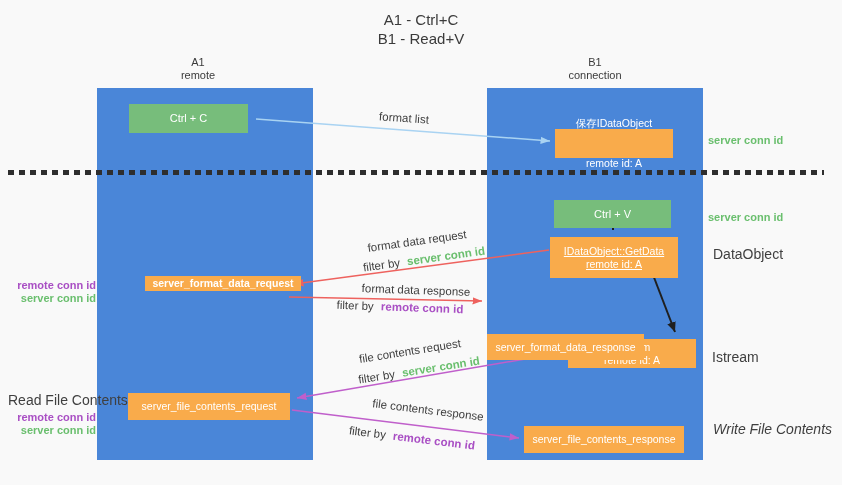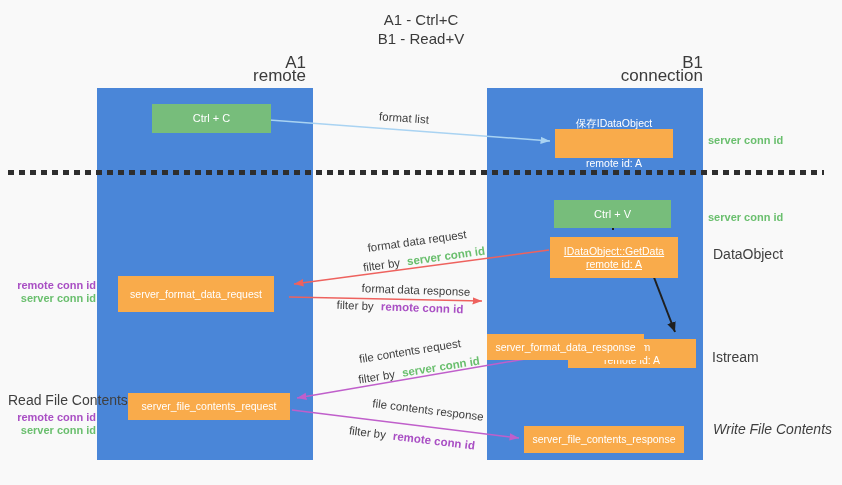--- a/index.html
+++ b/index.html
@@ -11,22 +11,22 @@
     overflow: hidden;
   }
   .stage { position: relative; width: 842px; height: 485px; background: #f9f9f9; padding-left: 6px; }
 
   .title {
     position: absolute; left: 0; top: 10px; width: 842px;
     text-align: center; font-size: 15px; line-height: 19px; color: #3b3b3b;
   }
 
   .col-header {
-    position: absolute; width: 216px; text-align: right;
-    font-size: 17px; line-height: 13px; color: #3b3b3b;
+    position: absolute; width: 216px; text-align: center;
+    font-size: 11px; line-height: 13px; color: #3b3b3b;
   }
   .col-header.a1 { left: 90px; top: 56px; }
   .col-header.b1 { left: 487px; top: 56px; }
 
   .column {
     position: absolute; top: 88px; width: 216px; height: 372px;
     background: #4a86d8;
   }
   .column.a1 { left: 97px; }
   .column.b1 { left: 487px; }
@@ -37,26 +37,26 @@
   }
 
   .node {
     position: absolute; display: flex; flex-direction: column;
     align-items: center; justify-content: center;
     color: #ffffff; text-align: center; line-height: 13px;
   }
   .node.green { background: #77bd7b; font-size: 11px; }
   .node.orange { background: #f9ab4b; font-size: 10.5px; }
 
-  .n-ctrl-c { left: 152px; top: 104px; width: 119px; height: 29px; }
+  .n-ctrl-c { left: 129px; top: 104px; width: 119px; height: 29px; }
   .n-ctrl-v { left: 554px; top: 184px; width: 117px; height: 28px; margin-top: 16px; }
   .n-save  { left: 555px; top: 129px; width: 118px; height: 29px; gap: 27px; }
   .n-getdata { left: 550px; top: 237px; width: 128px; height: 41px; text-decoration: underline; }
   .n-istream { left: 568px; top: 339px; width: 128px; height: 29px; }
-  .n-fmt-req  { left: 118px; top: 276px; width: 156px; height: 36px; font-size: 11px; }
+  .n-fmt-req  { left: 145px; top: 276px; width: 156px; height: 15px; font-size: 11px; font-weight: bold; }
   .n-fmt-resp { left: 487px; top: 289px; width: 157px; height: 26px; font-size: 11px; margin-top: 45px; }
   .n-file-req  { left: 128px; top: 393px; width: 162px; height: 27px; font-size: 11px; }
   .n-file-resp { left: 524px; top: 426px; width: 160px; height: 27px; font-size: 11px; }
 
   .mid-label {
     position: absolute; white-space: nowrap;
     font-size: 11.5px; color: #3f3f3f;
   }
   .mid-label span + span { margin-left: 4px; }
   .green-text { color: #6abf6e; font-weight: bold; }

